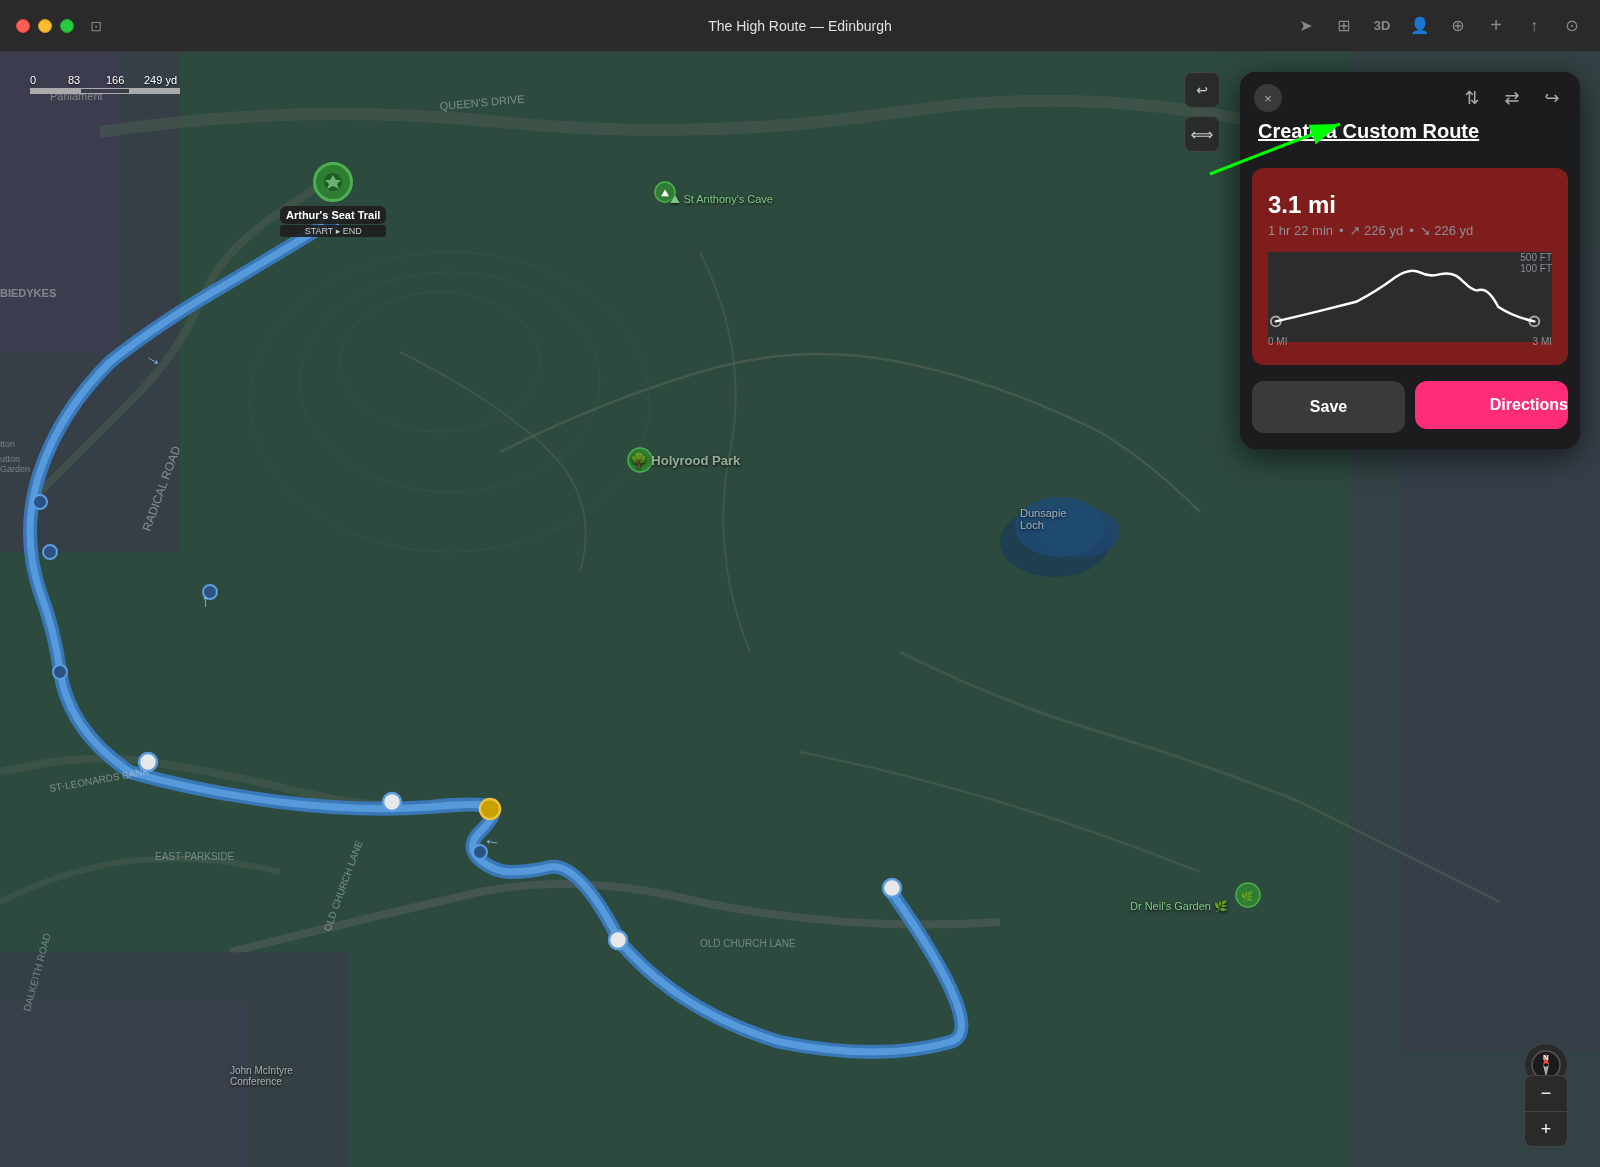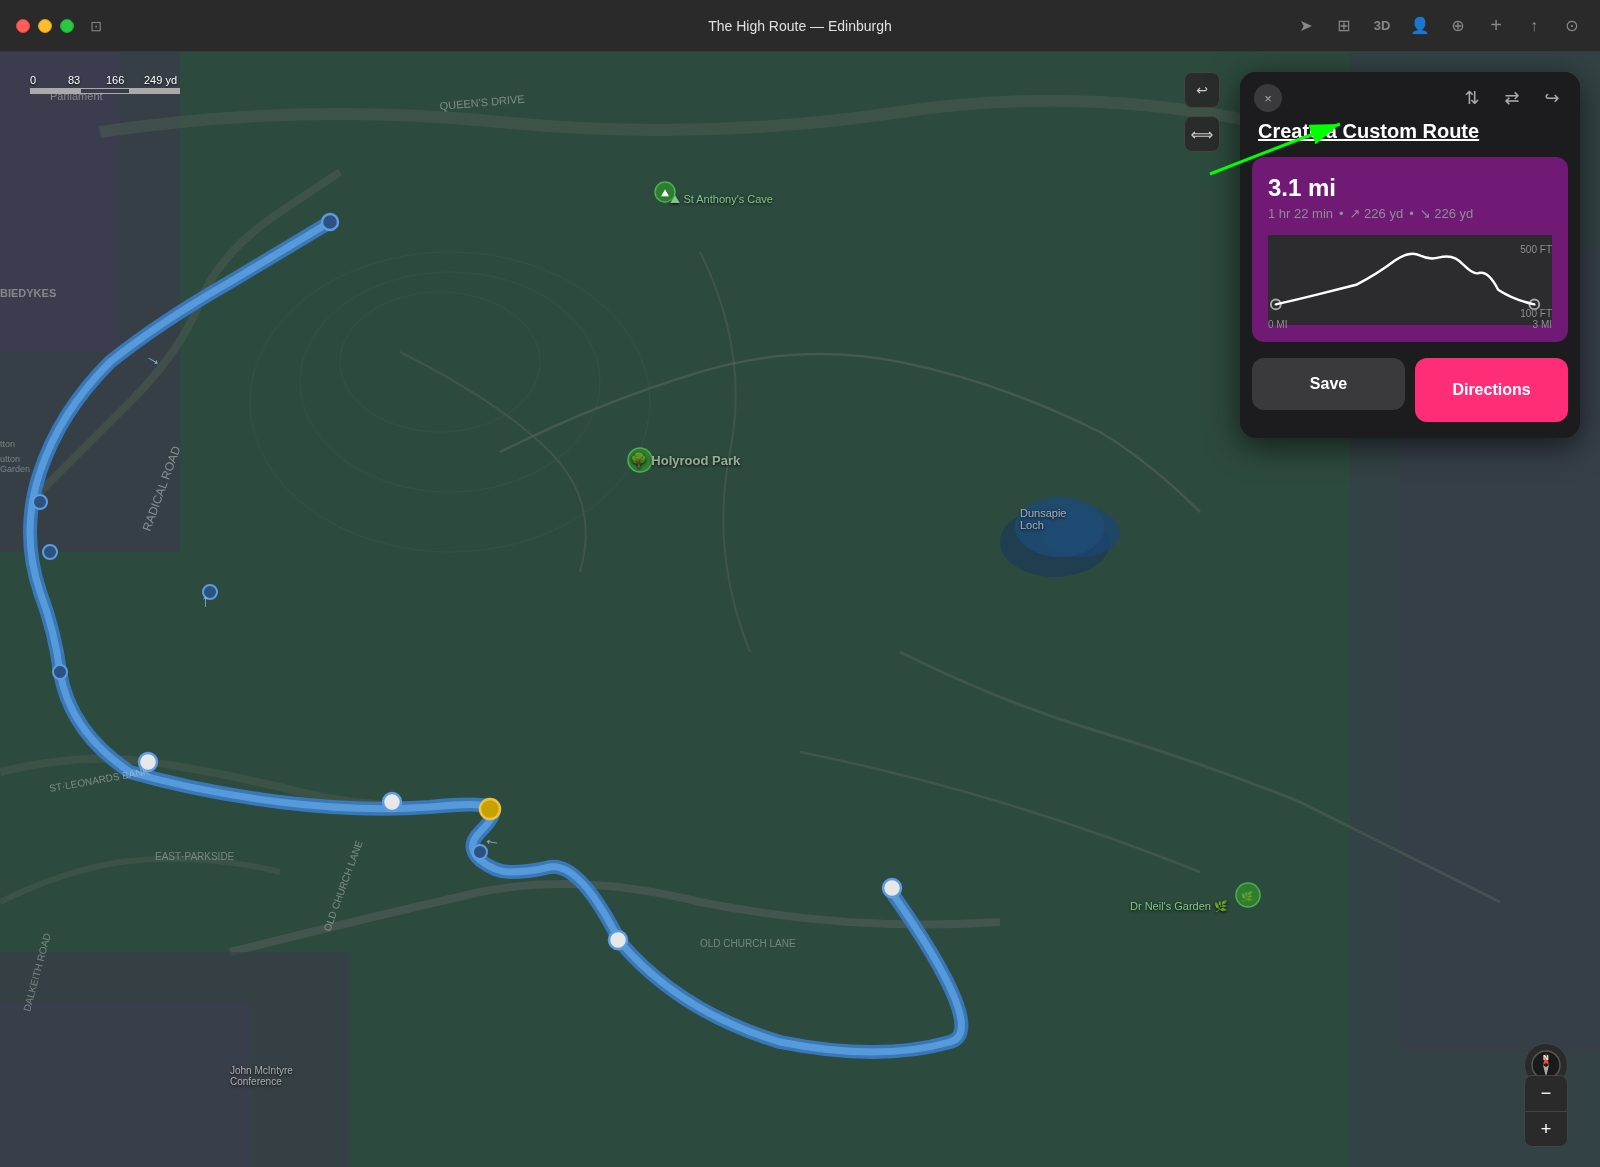--- a/index.html
+++ b/index.html
@@ -125,24 +125,24 @@
 
     .panel-title {
       color: #ffffff;
       font-size: 20px;
       font-weight: 700;
       padding: 0 18px 14px;
       text-decoration: underline;
     }
 
     .route-stats-card {
-      margin: 0 12px 12px;
-      background: #701a75;
+      margin: 11px 12px 12px;
+      background: #7f1d1d;
       border-radius: 12px;
-      padding: 17px 16px;
+      padding: 23px 16px;
     }
     .route-distance {
       color: #ffffff;
       font-size: 24px;
       font-weight: 700;
       margin-bottom: 4px;
     }
     .route-meta {
       color: #8e8e93;
       font-size: 13px;
@@ -153,24 +153,24 @@
     .route-meta .dot { color: #8e8e93; }
     .elevation-chart {
       width: 100%;
       height: 90px;
       position: relative;
       background: #2c2c2e;
     }
     .chart-labels-right {
       position: absolute;
       right: 0;
-      top: 9px;
+      top: 0;
       display: flex;
       flex-direction: column;
-      justify-content: space-between;
+      justify-content: flex-start;
       height: 75px;
       padding: 0;
     }
     .chart-label {
       color: #8e8e93;
       font-size: 10px;
       text-align: right;
     }
     .chart-x-labels {
       display: flex;
@@ -193,28 +193,29 @@
       background: #3a3a3c;
       border: none;
       border-radius: 12px;
       color: #ffffff;
       font-size: 16px;
       font-weight: 600;
       cursor: pointer;
     }
     .btn-directions {
       flex: 1;
-      height: 64px;
+      height: 48px;
       background: #ff2d78;
       border: none;
       border-radius: 12px;
       color: #ffffff;
       font-size: 16px;
       font-weight: 600;
       cursor: pointer;
+      text-align: right;
     }
 
     
     .north-indicator {
       position: absolute;
       bottom: 80px;
       right: 32px;
       width: 44px;
       height: 44px;
       border-radius: 50%;
@@ -538,20 +539,30 @@
       <span style="width:38px;color:#fff;font-size:11px;text-shadow:0 1px 2px rgba(0,0,0,0.9)">166</span>
       <span style="color:#fff;font-size:11px;text-shadow:0 1px 2px rgba(0,0,0,0.9)">249 yd</span>
     </div>
     <div class="scale-bar-visual">
       <div class="scale-seg"></div>
       <div class="scale-seg"></div>
       <div class="scale-seg"></div>
     </div>
   </div>
 
+  <div class="trail-marker">
+    <div class="trail-marker-pin">
+      <svg width="20" height="20" viewBox="0 0 20 20">
+        <circle cx="10" cy="10" r="9" fill="#1b5e20"></circle>
+        <path d="M10 3 L13 8 L18 8 L14 12 L16 17 L10 14 L4 17 L6 12 L2 8 L7 8 Z" fill="#81c784" opacity="0.8"></path>
+      </svg>
+    </div>
+    <div class="trail-marker-label">Arthur's Seat Trail</div>
+    <div class="trail-marker-sub" style="color:#ccc;font-size:9px;text-align:center;background:rgba(30,30,30,0.9);padding:1px 4px;border-radius:3px;margin-top:1px;">START ▸ END</div>
+  </div>
 
   <div class="map-label map-label-green" style="top:140px; left:670px;">
     <span style="font-size:12px;">⛰ </span>St Anthony's Cave
   </div>
   <div class="map-label map-label-park" style="top:400px; left:630px;">
     <span style="font-size:14px;">🌳 </span>Holyrood Park
   </div>
   <div class="map-label map-label-green" style="top:848px; left:1130px;">
     Dr Neil's Garden <span>🌿</span>
   </div>

